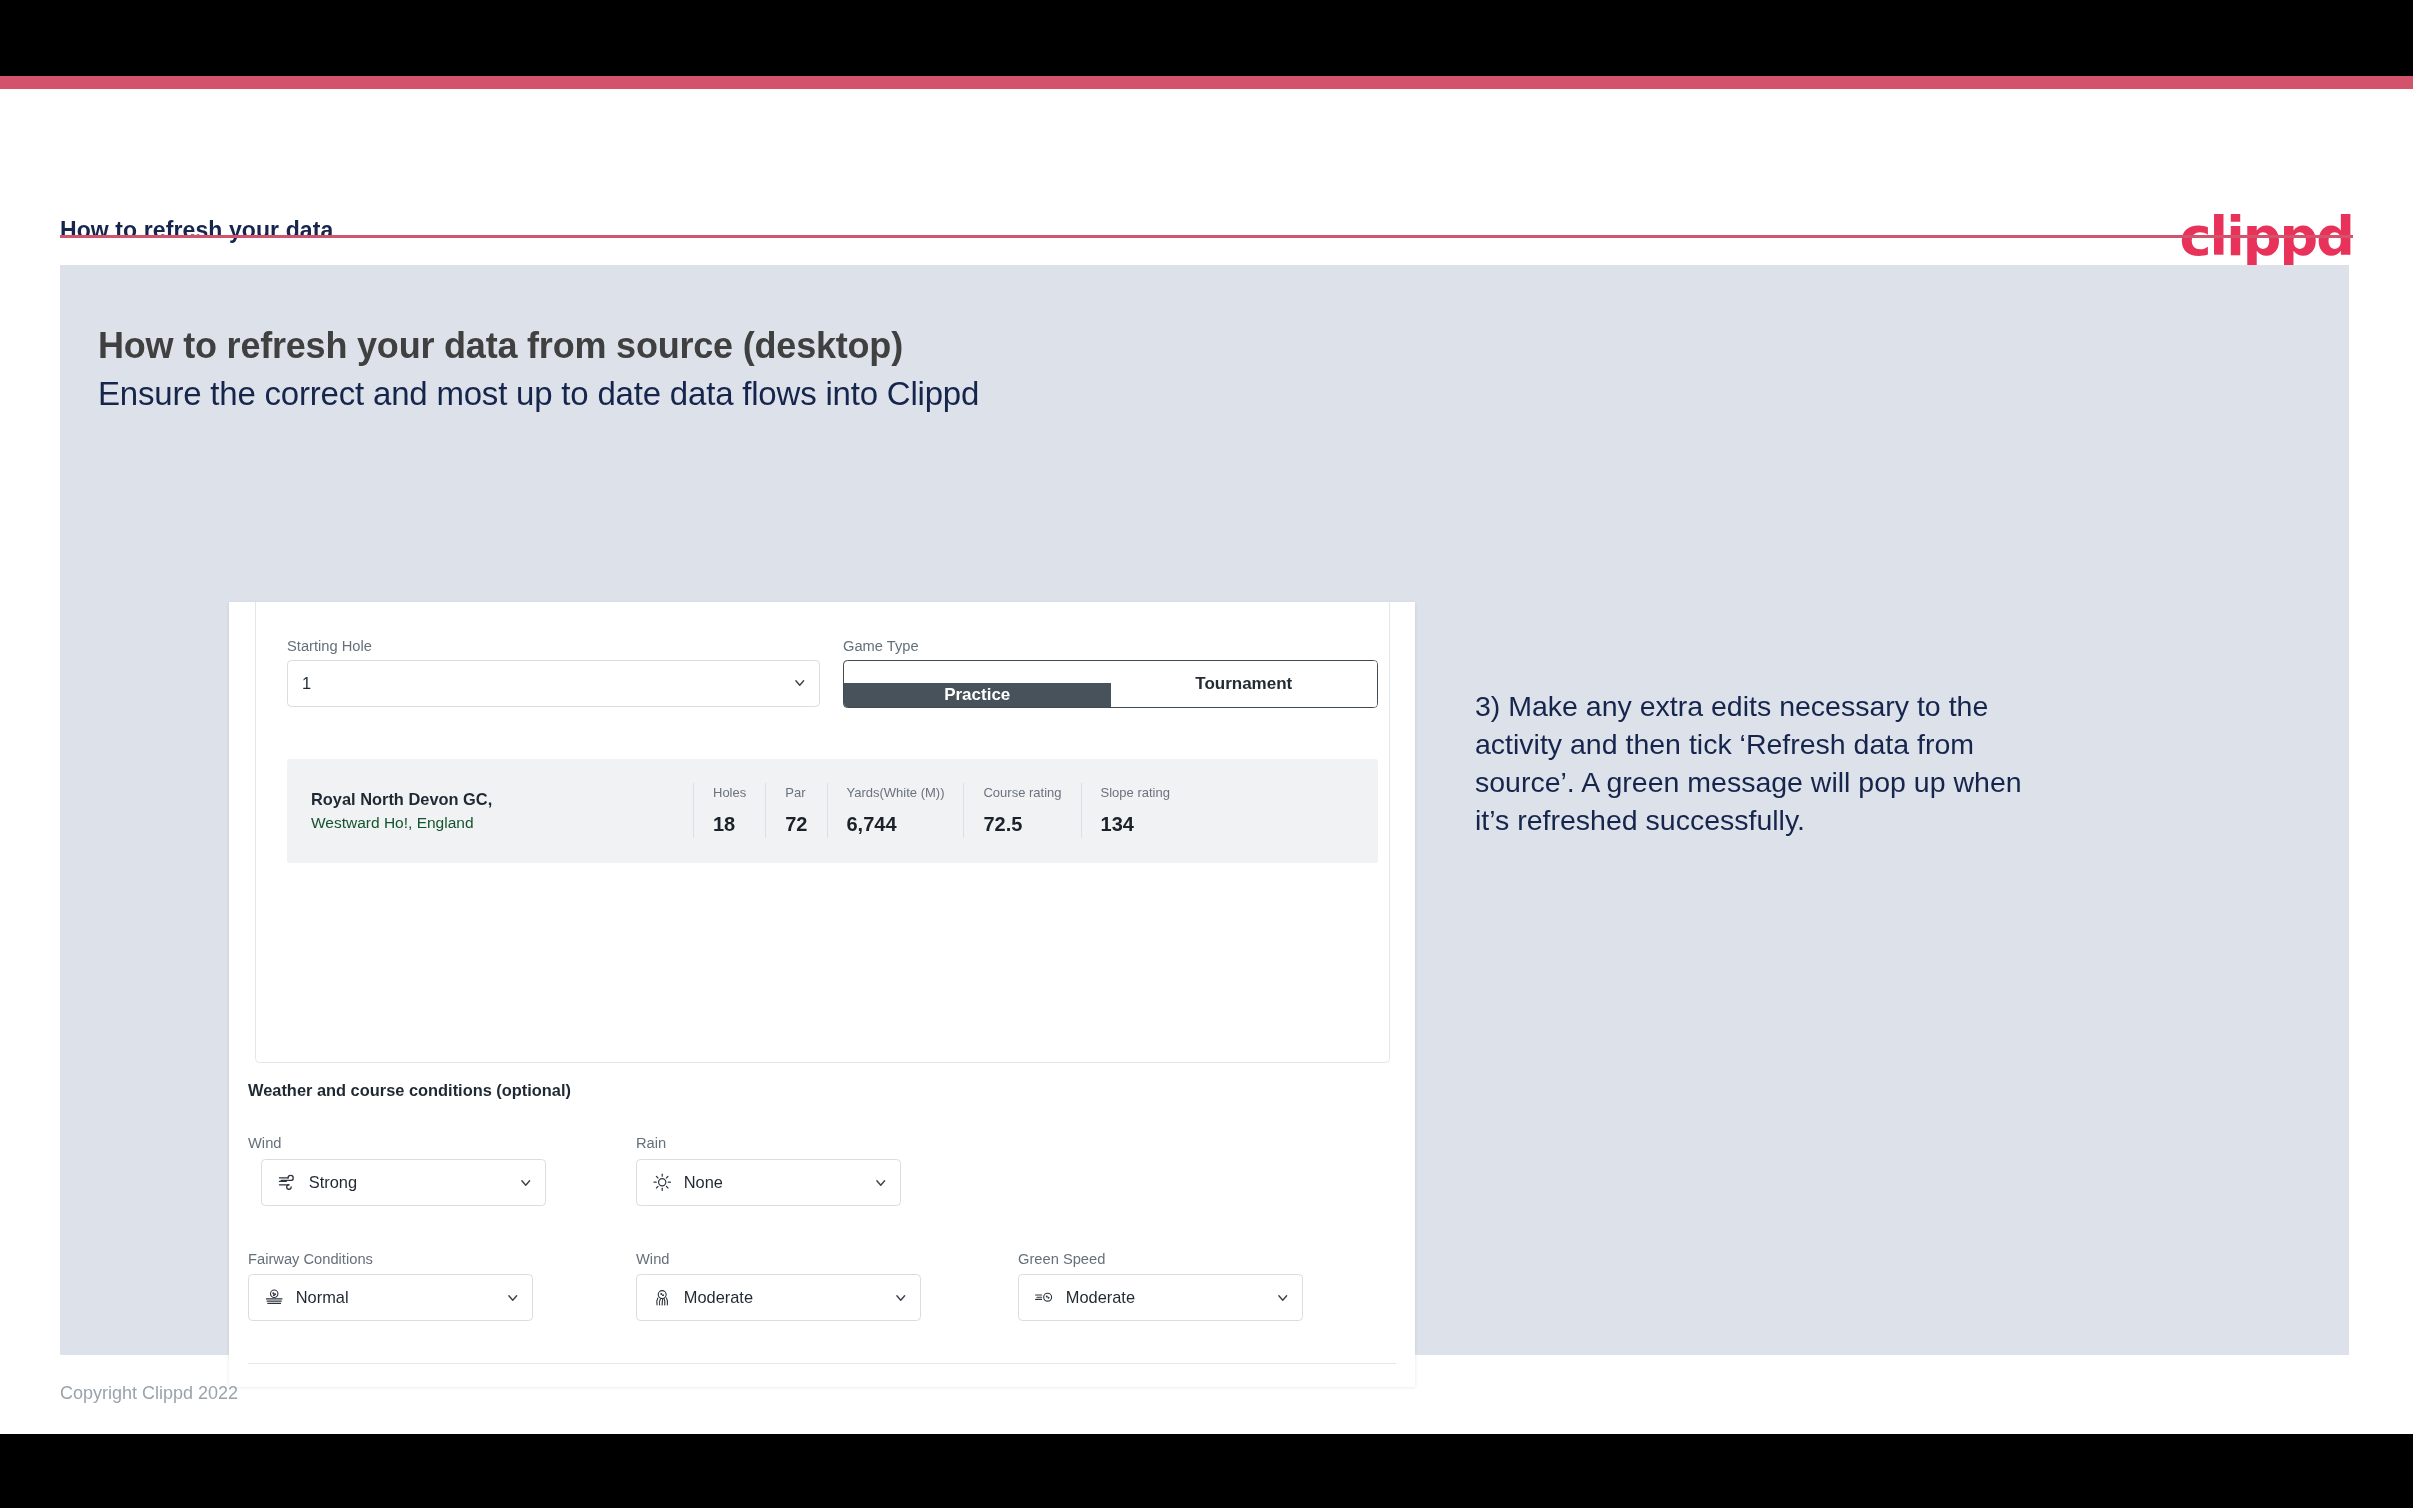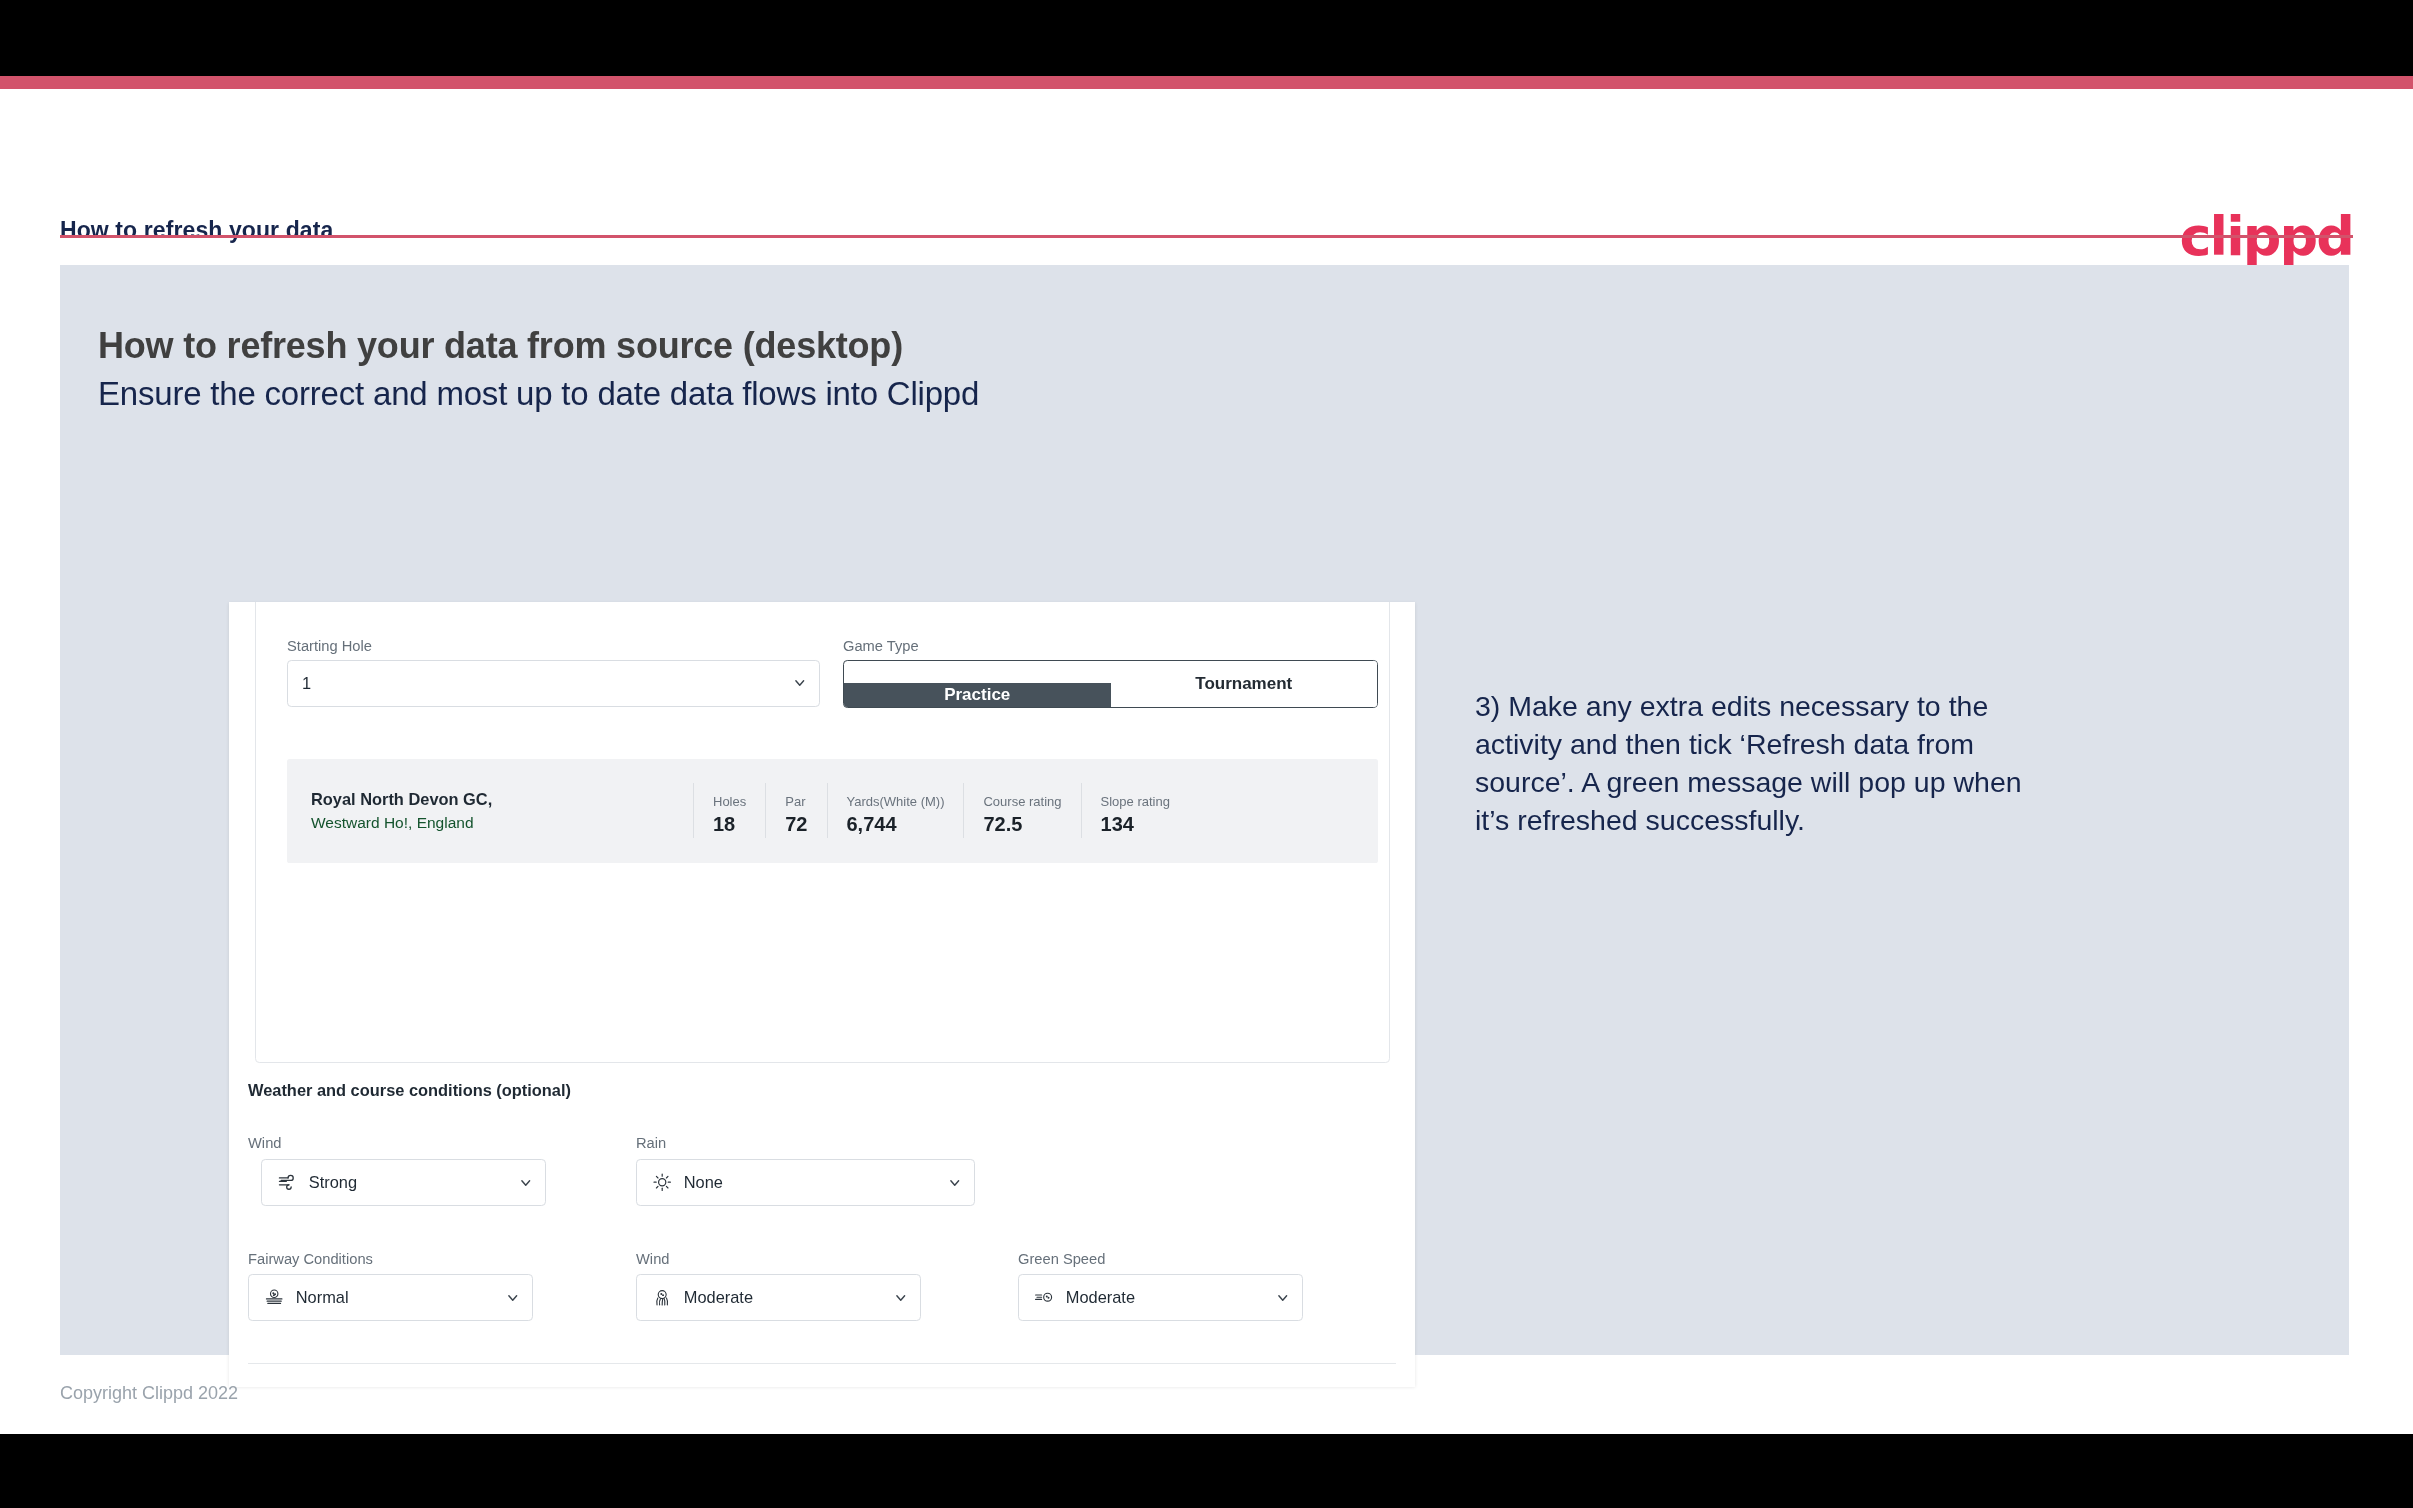--- a/index.html
+++ b/index.html
@@ -111,21 +111,21 @@
     width:1091px; height:104px;
     background:#f1f2f4; border-radius:2.6px;
     display:flex; align-items:center;
   }
   .course-name { padding-left:24px; width:406px; }
   .course-name .n1 { font-size:16.4px; font-weight:700; color:#1f2933; line-height:1.5; }
   .course-name .n2 { font-size:15.5px; font-weight:400; color:#14532d; line-height:1.5; }
   .stat {
     height:55px; padding:0 19px;
     border-left:0.9px solid #dcdfe3;
-    display:flex; flex-direction:column; justify-content:flex-end;
+    display:flex; flex-direction:column; justify-content:space-between;
   }
   .stat .lab { font-size:13px; color:#6a737d; line-height:1.5; }
   .stat .val { font-size:20px; color:#1b2229; font-weight:700; line-height:1.35; }
 
   
   .weather-title {
     position:absolute; left:19px; top:479px;
     font-size:16.4px; font-weight:700; color:#1f2933;
   }
 
@@ -227,21 +227,21 @@
           </span>
           <span class="select-val">Strong</span>
           <span class="chev">
             <svg viewBox="0 0 24 24" width="15.5" height="15.5" fill="none" stroke="#3b444d" stroke-width="2.2" stroke-linecap="round" stroke-linejoin="round">
                 <polyline points="6 9 12 16 18 9"></polyline>
               </svg>
           </span>
         </div>
 
         <div class="fld-label" style="left:407px; top:533px;">Rain</div>
-        <div class="select-box" style="left:407px; top:557px; width:339px;">
+        <div class="select-box" style="left:407px; top:557px; width:265px;">
           <span class="icon18">
             <svg viewBox="0 0 26 26" width="22.4" height="22.4" fill="none" stroke="#2c343c" stroke-width="1.4" stroke-linecap="round">
               <circle cx="13" cy="13" r="4.2"></circle>
               <line x1="13" y1="3.5" x2="13" y2="6"></line>
                 <line x1="13" y1="20" x2="13" y2="22.5"></line>
               <line x1="3.5" y1="13" x2="6" y2="13"></line>
                 <line x1="20" y1="13" x2="22.5" y2="13"></line>
               <line x1="6.3" y1="6.3" x2="8.1" y2="8.1"></line>
                 <line x1="17.9" y1="17.9" x2="19.7" y2="19.7"></line>
               <line x1="17.9" y1="8.1" x2="19.7" y2="6.3"></line>

